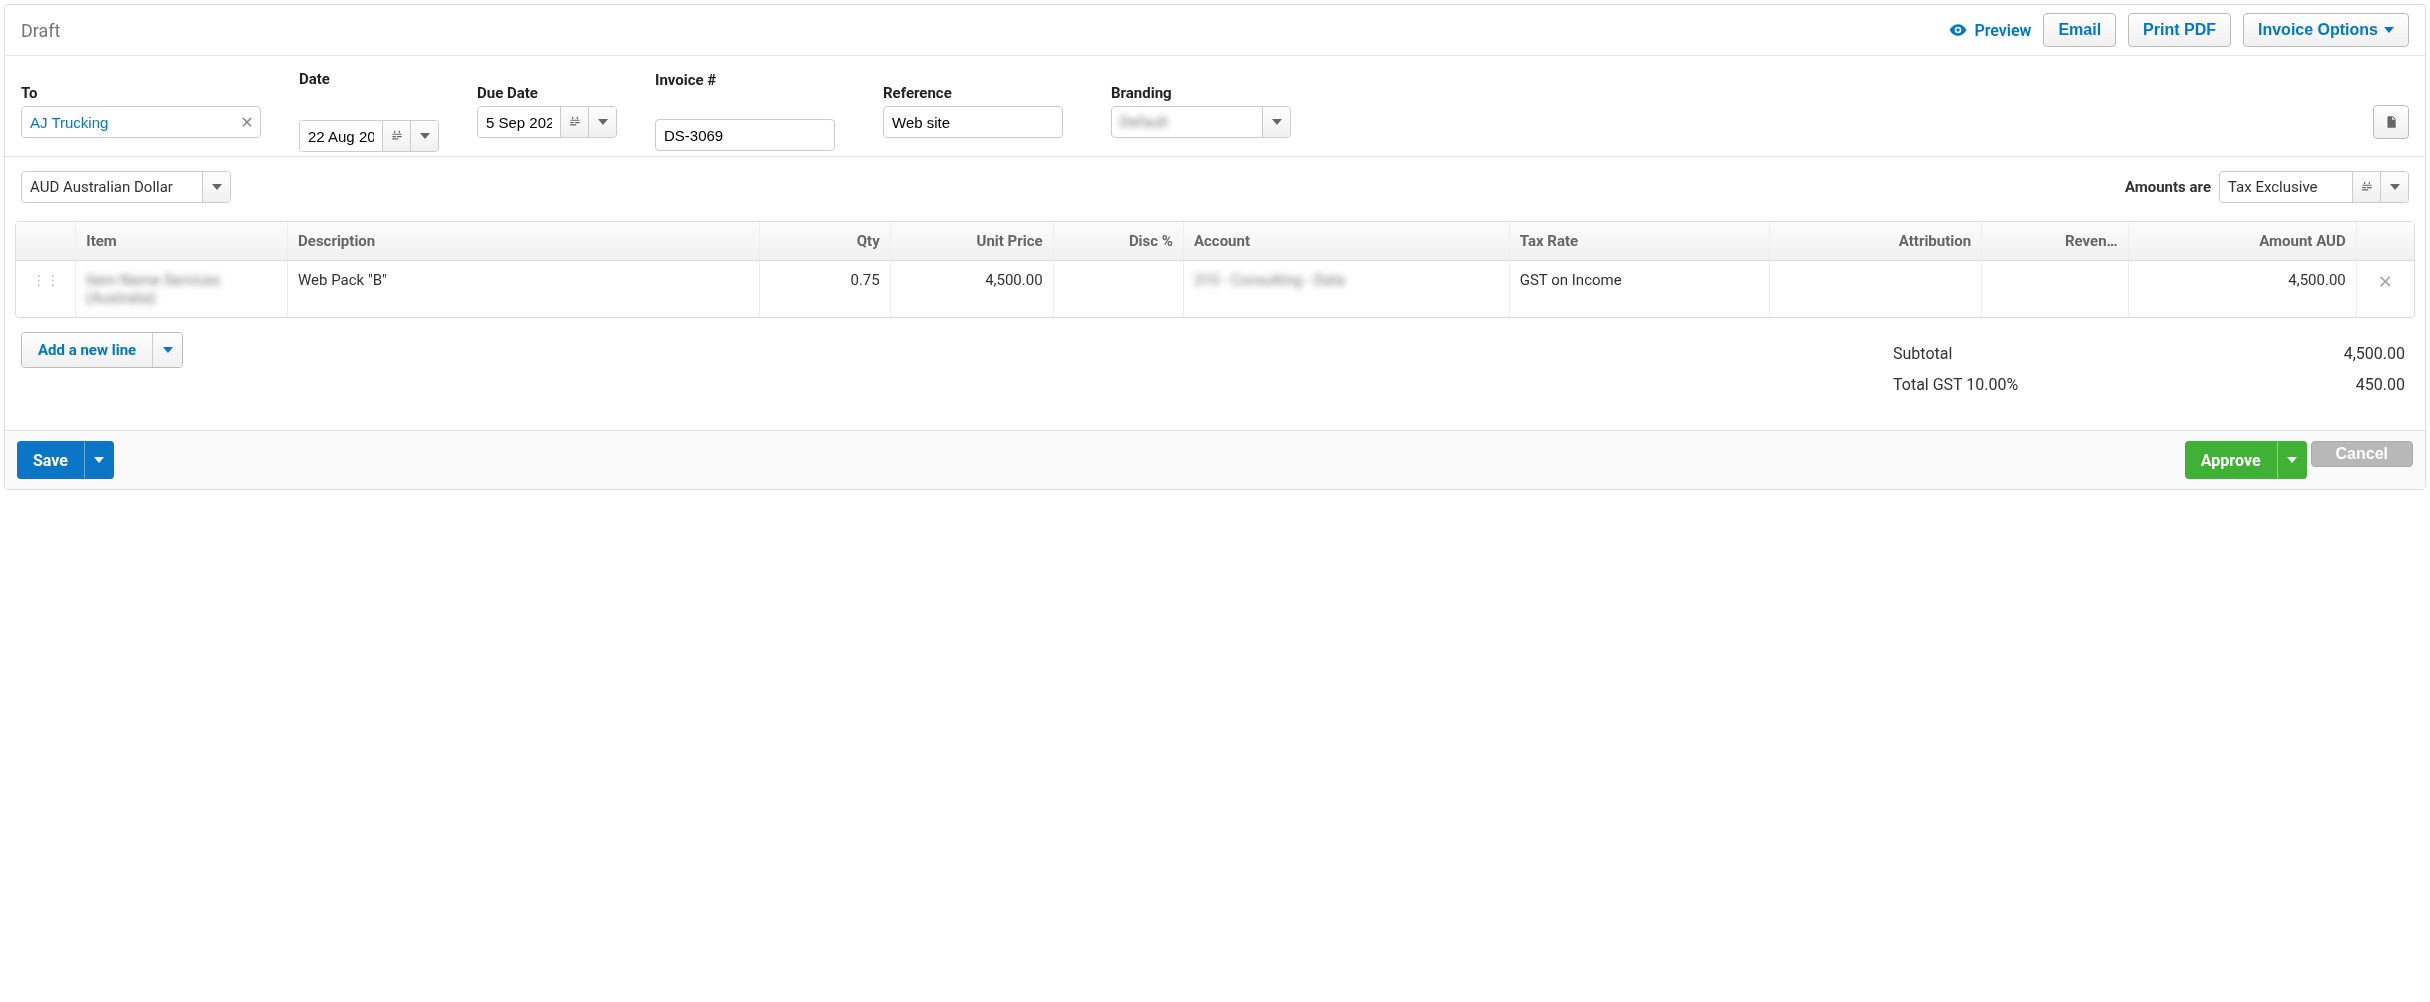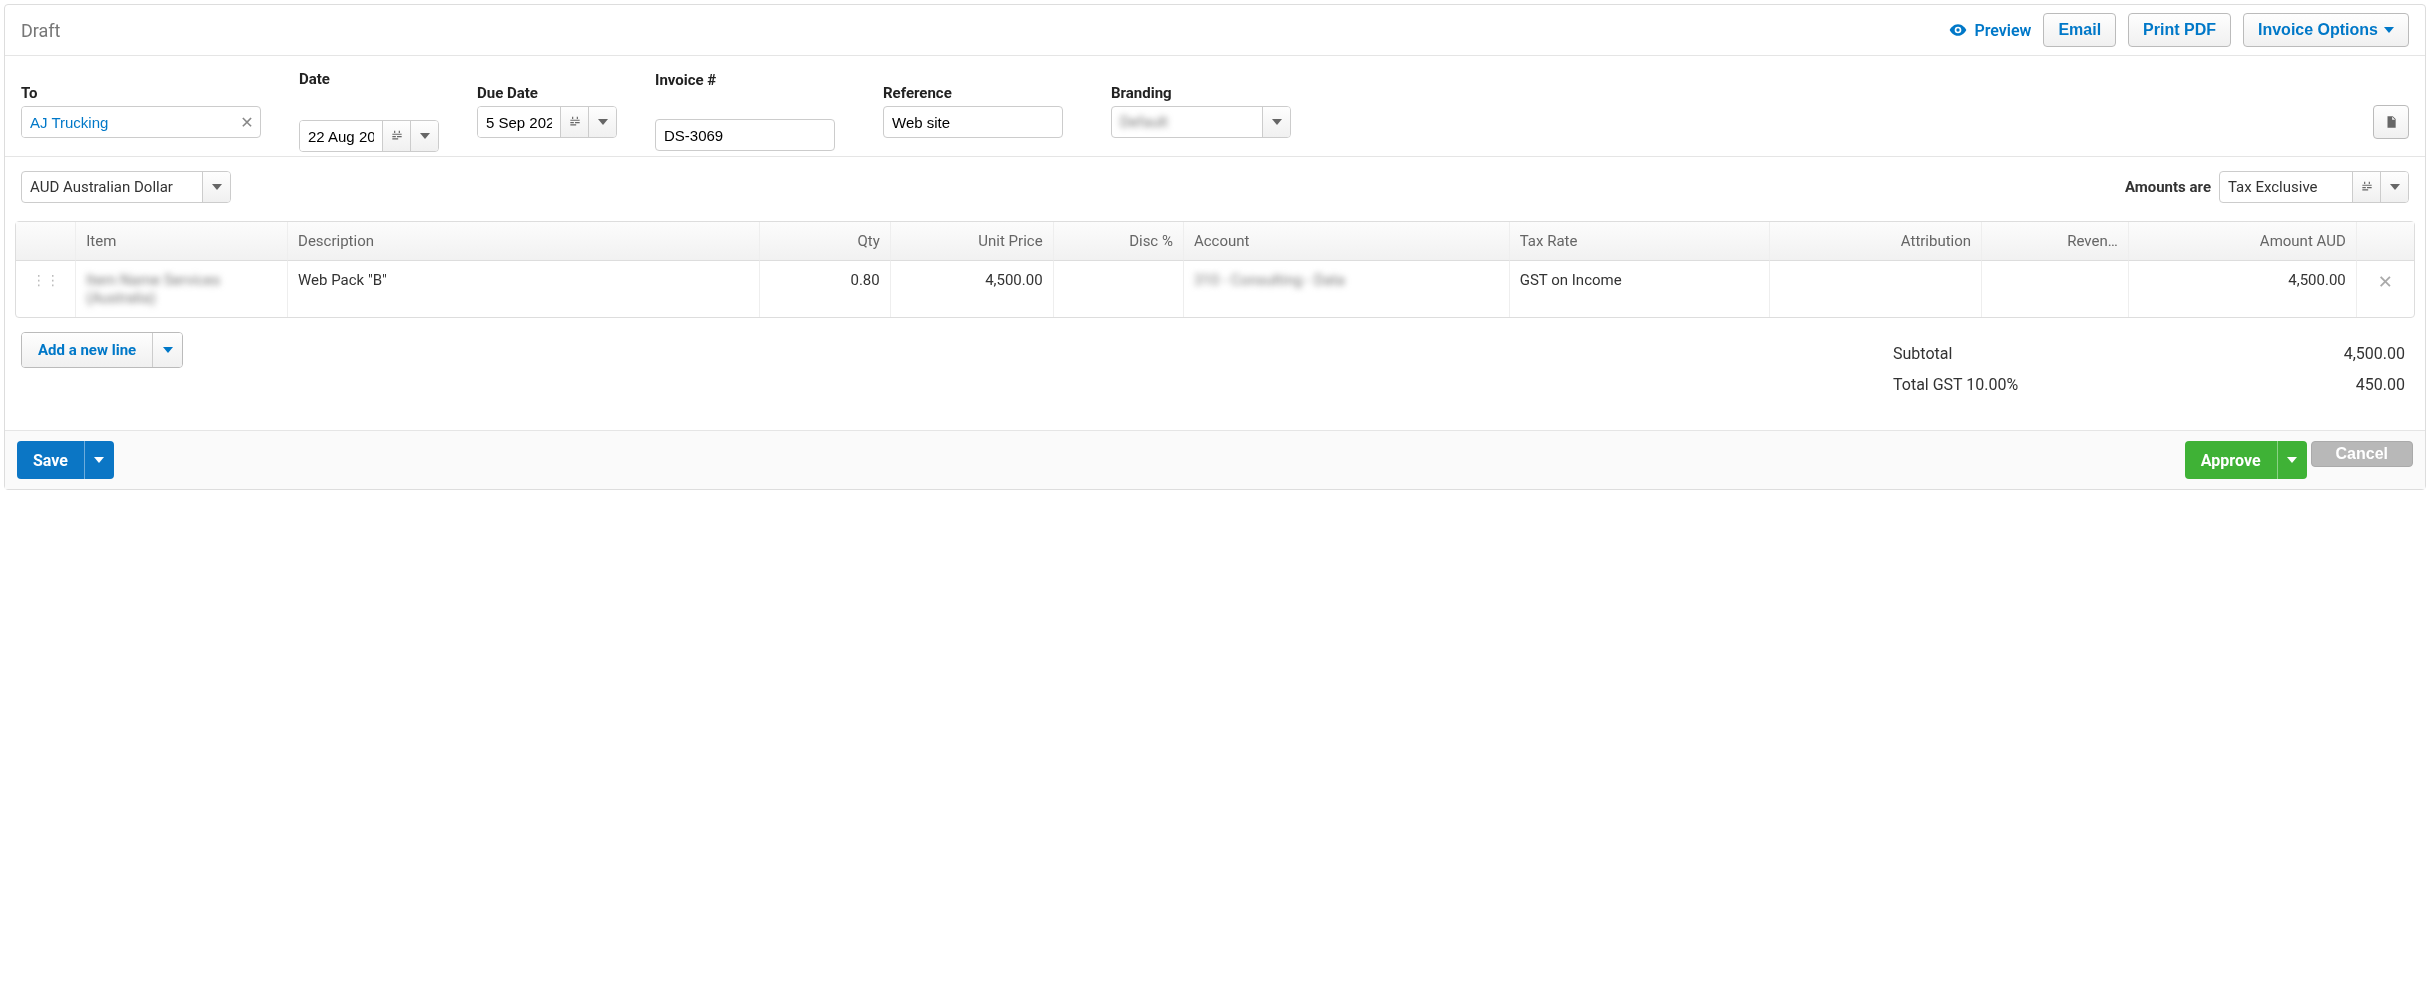--- a/index.html
+++ b/index.html
@@ -140,21 +140,21 @@
   .line-table th, .line-table td {
     border-right: 1px solid #eee;
     padding: 10px 10px;
     font-size: 15px;
     text-align: left;
     vertical-align: top;
   }
   .line-table th {
     background: linear-gradient(#fcfcfc, #f1f1f1);
     color: #666;
-    font-weight: 400;
+    font-weight: 700;
     border-bottom: 1px solid #ddd;
     white-space: nowrap;
     overflow: hidden;
     text-overflow: ellipsis;
   }
   .line-table th:last-child, .line-table td:last-child { border-right: none; }
   .line-table .num { text-align: right; }
   .line-table .drag-col { width: 26px; text-align: center; color: #bbb; padding: 10px 4px; }
   .line-table .del-col { width: 34px; text-align: center; color: #999; }
   .drag-handle { cursor: grab; font-size: 14px; color: #bbb; }
@@ -380,21 +380,21 @@
         <th class="num">Reven…</th>
         <th class="num">Amount AUD</th>
         <th class="del-col"></th>
       </tr>
     </thead>
     <tbody>
       <tr>
         <td class="drag-col"><span class="drag-handle">⋮⋮</span></td>
         <td><span class="blurred">Item Name Services (Australia)</span></td>
         <td>Web Pack "B"</td>
-        <td class="num">0.80</td>
+        <td class="num">0.75</td>
         <td class="num">4,500.00</td>
         <td class="num"></td>
         <td><span class="blurred">310 - Consulting - Data</span></td>
         <td>GST on Income</td>
         <td class="num"></td>
         <td class="num"></td>
         <td class="num">4,500.00</td>
         <td class="del-col"><span class="del-btn">✕</span></td>
       </tr>
     </tbody>

